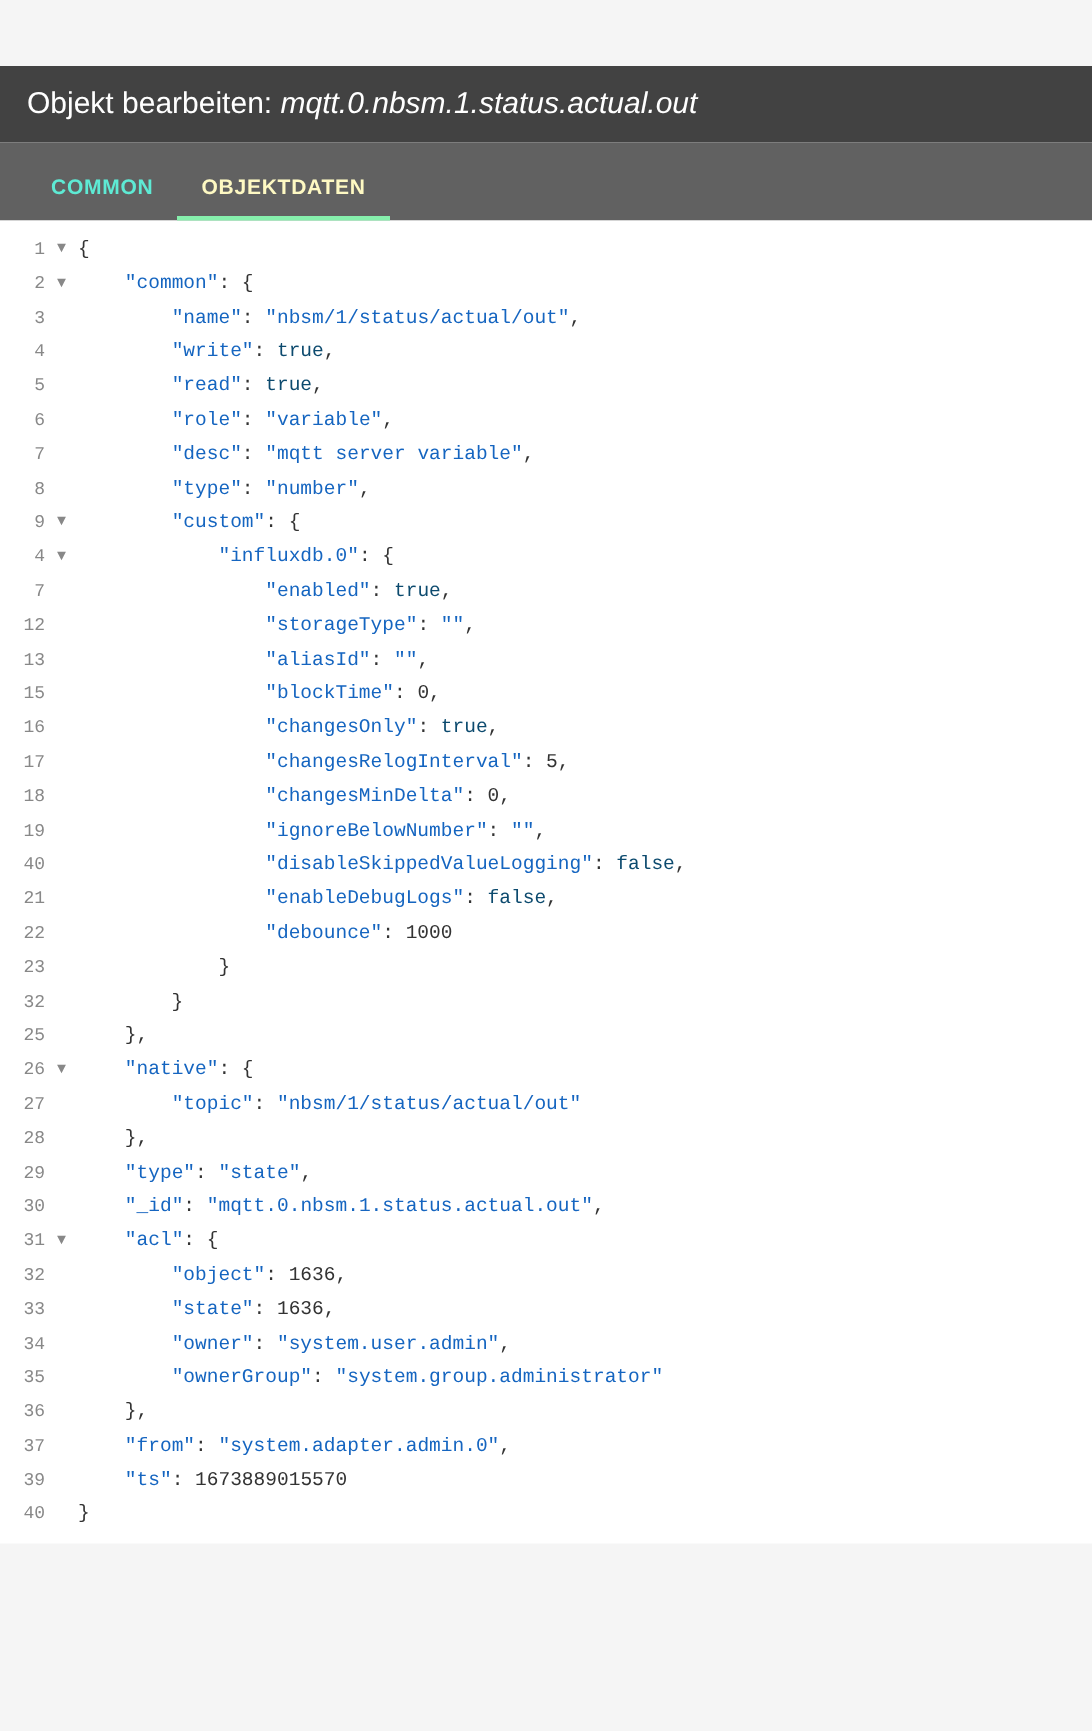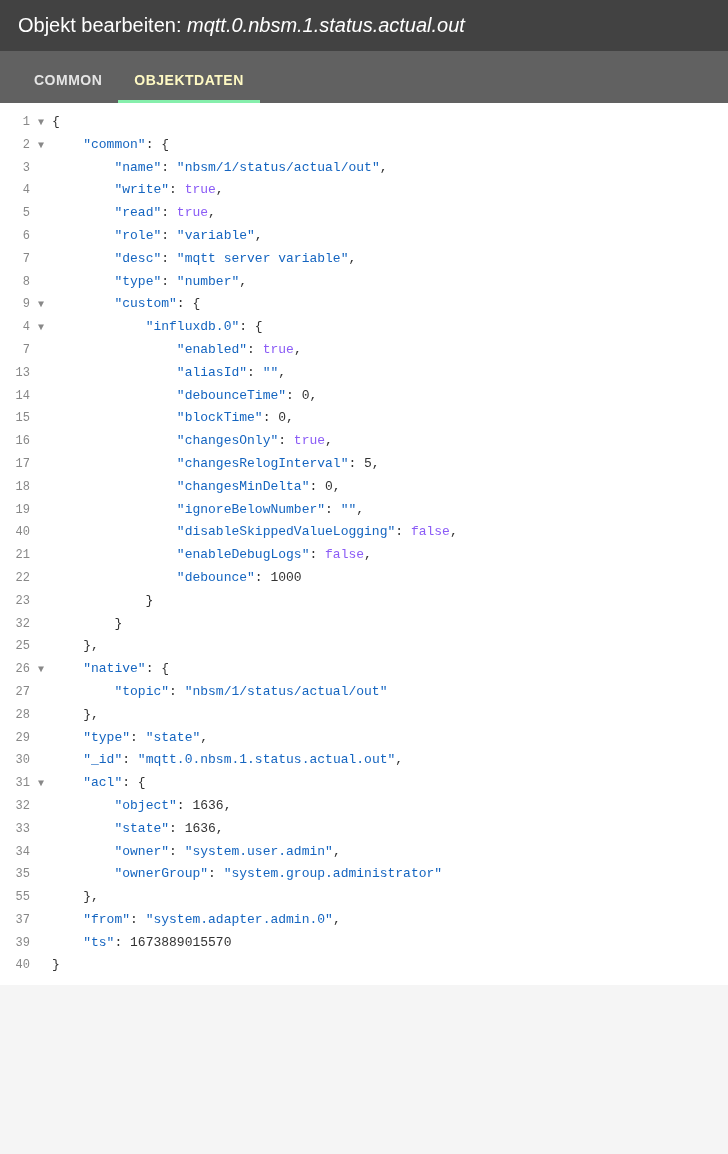--- a/index.html
+++ b/index.html
@@ -14,20 +14,21 @@
       font-family: Arial, sans-serif;
       background: #f5f5f5;
     }
 
     .header {
       background: #424242;
       color: #ffffff;
       padding: 14px 18px;
       font-size: 20px;
       font-weight: normal;
+      margin-top: 44px;
     }
 
     .header em {
       font-style: italic;
       color: #ffffff;
     }
 
     .tabs {
       background: #616161;
       display: flex;
@@ -45,21 +46,21 @@
       border-bottom: 3px solid transparent;
       letter-spacing: 0.5px;
     }
 
     .tab.active {
       color: #fef9c3;
       border-bottom: 3px solid #86efac;
     }
 
     .tab.inactive {
-      color: #e5e5e5;
+      color: #5eead4;
       border-bottom: 3px solid transparent;
     }
 
     .editor-container {
       background: #ffffff;
       margin: 0;
       padding: 0;
     }
 
     .code-block {
@@ -97,21 +98,21 @@
     }
 
     .line-content {
       color: #333333;
       flex: 1;
       white-space: pre;
     }
 
     .k { color: #1565c0; } 
     .s { color: #1565c0; } 
-    .b { color: #8b5cf6; } 
+    .b { color: #0c4a6e; } 
   </style>
 </head>
 <body>
 
 <div>
 
   <div class="header">
     <span>Objekt bearbeiten: </span><em>mqtt.0.nbsm.1.status.actual.out</em>
   </div>
 
@@ -175,30 +176,30 @@
           <span class="line-number">4</span>
           <span class="line-arrow">▼</span>
           <span class="line-content">            <span class="k">"influxdb.0"</span>: {</span>
         </div>
         <div class="code-line">
           <span class="line-number">7</span>
           <span class="line-arrow"> </span>
           <span class="line-content">                <span class="k">"enabled"</span>: <span class="b">true</span>,</span>
         </div>
         <div class="code-line">
+          <span class="line-number">12</span>
+          <span class="line-arrow"> </span>
+          <span class="line-content">                <span class="k">"storageType"</span>: <span class="s">""</span>,</span>
+        </div>
+        <div class="code-line">
           <span class="line-number">13</span>
           <span class="line-arrow"> </span>
           <span class="line-content">                <span class="k">"aliasId"</span>: <span class="s">""</span>,</span>
         </div>
         <div class="code-line">
-          <span class="line-number">14</span>
-          <span class="line-arrow"> </span>
-          <span class="line-content">                <span class="k">"debounceTime"</span>: 0,</span>
-        </div>
-        <div class="code-line">
           <span class="line-number">15</span>
           <span class="line-arrow"> </span>
           <span class="line-content">                <span class="k">"blockTime"</span>: 0,</span>
         </div>
         <div class="code-line">
           <span class="line-number">16</span>
           <span class="line-arrow"> </span>
           <span class="line-content">                <span class="k">"changesOnly"</span>: <span class="b">true</span>,</span>
         </div>
         <div class="code-line">
@@ -290,21 +291,21 @@
           <span class="line-number">34</span>
           <span class="line-arrow"> </span>
           <span class="line-content">        <span class="k">"owner"</span>: <span class="s">"system.user.admin"</span>,</span>
         </div>
         <div class="code-line">
           <span class="line-number">35</span>
           <span class="line-arrow"> </span>
           <span class="line-content">        <span class="k">"ownerGroup"</span>: <span class="s">"system.group.administrator"</span></span>
         </div>
         <div class="code-line">
-          <span class="line-number">55</span>
+          <span class="line-number">36</span>
           <span class="line-arrow"> </span>
           <span class="line-content">    },</span>
         </div>
         <div class="code-line">
           <span class="line-number">37</span>
           <span class="line-arrow"> </span>
           <span class="line-content">    <span class="k">"from"</span>: <span class="s">"system.adapter.admin.0"</span>,</span>
         </div>
         <div class="code-line">
           <span class="line-number">39</span>

